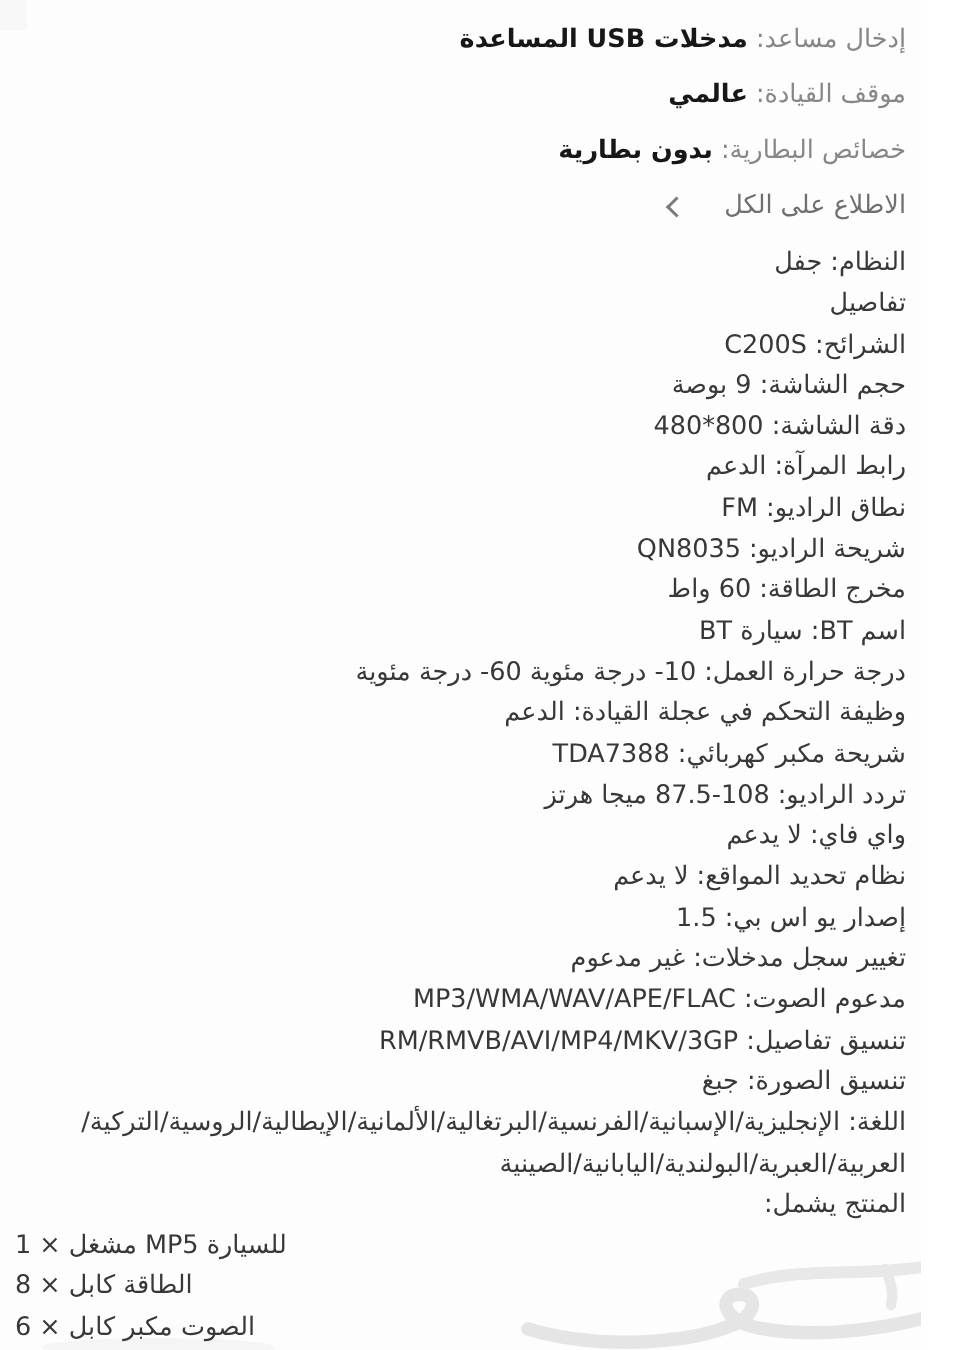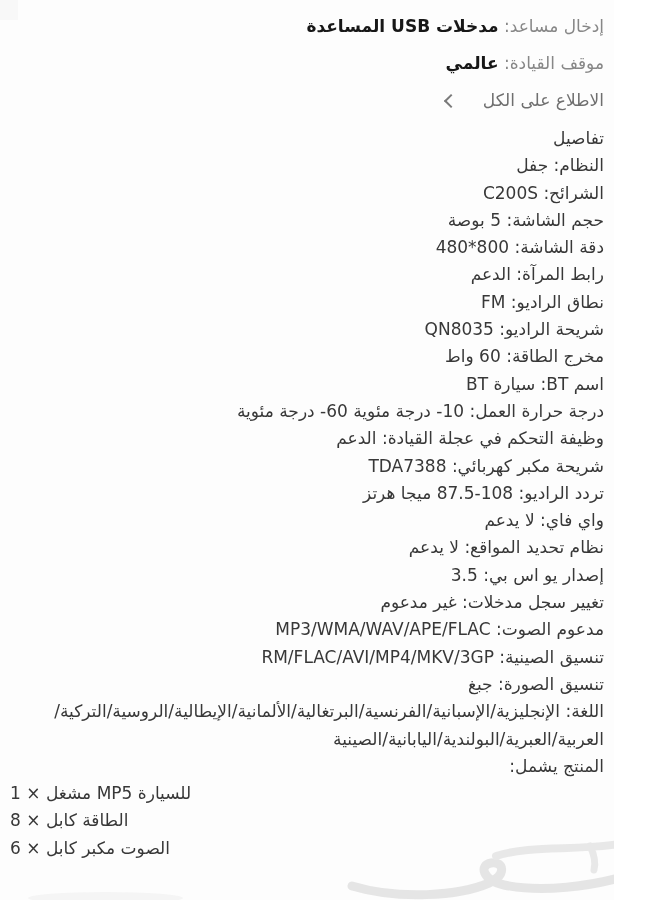--- a/index.html
+++ b/index.html
@@ -39,48 +39,51 @@
   <div class="corner-artifact"></div>
 
   <div class="content">
 
     <div class="sum-row">
       <span class="sum-label">إدخال مساعد: </span><span class="sum-val">مدخلات USB المساعدة</span>
     </div>
     <div class="sum-row">
       <span class="sum-label">موقف القيادة: </span><span class="sum-val">عالمي</span>
     </div>
+    <div class="sum-row">
+      <span class="sum-label">خصائص البطارية: </span><span class="sum-val">بدون بطارية</span>
+    </div>
 
     <div class="see-all">
       <span>الاطلاع على الكل</span>
       <span class="chev"></span>
     </div>
 
     <div class="details">
+      <div class="line"><span>النظام: </span><span>جفل</span></div>
+
       <div class="line">تفاصيل</div>
-
-      <div class="line"><span>النظام: </span><span>جفل</span></div>
       <div class="line"><span>الشرائح: </span><span>C200S</span></div>
-      <div class="line"><span>حجم الشاشة: </span><span>5 بوصة</span></div>
+      <div class="line"><span>حجم الشاشة: </span><span>9 بوصة</span></div>
       <div class="line"><span>دقة الشاشة: </span><span>800*480</span></div>
       <div class="line"><span>رابط المرآة: </span><span>الدعم</span></div>
       <div class="line"><span>نطاق الراديو: </span><span>FM</span></div>
       <div class="line"><span>شريحة الراديو: </span><span>QN8035</span></div>
       <div class="line"><span>مخرج الطاقة: </span><span>60 واط</span></div>
       <div class="line"><span>اسم BT: </span><span>سيارة BT</span></div>
       <div class="line"><span>درجة حرارة العمل: </span><span>⁦-10⁩ درجة مئوية ⁦-60⁩ درجة مئوية</span></div>
       <div class="line"><span>وظيفة التحكم في عجلة القيادة: </span><span>الدعم</span></div>
       <div class="line"><span>شريحة مكبر كهربائي: </span><span>TDA7388</span></div>
       <div class="line"><span>تردد الراديو: </span><span>108-87.5 ميجا هرتز</span></div>
       <div class="line"><span>واي فاي: </span><span>لا يدعم</span></div>
       <div class="line"><span>نظام تحديد المواقع: </span><span>لا يدعم</span></div>
-      <div class="line"><span>إصدار يو اس بي: </span><span>3.5</span></div>
+      <div class="line"><span>إصدار يو اس بي: </span><span>1.5</span></div>
       <div class="line"><span>تغيير سجل مدخلات: </span><span>غير مدعوم</span></div>
       <div class="line"><span>مدعوم الصوت: </span><span>MP3/WMA/WAV/APE/FLAC</span></div>
-      <div class="line"><span>تنسيق الصينية: </span><span>RM/FLAC/AVI/MP4/MKV/3GP</span></div>
+      <div class="line"><span>تنسيق تفاصيل: </span><span>RM/RMVB/AVI/MP4/MKV/3GP</span></div>
       <div class="line"><span>تنسيق الصورة: </span><span>جبغ</span></div>
       <div class="line"><span>اللغة: </span><span>الإنجليزية/الإسبانية/الفرنسية/البرتغالية/الألمانية/الإيطالية/الروسية/التركية/العربية/العبرية/البولندية/اليابانية/الصينية</span></div>
 
       <div class="line">المنتج يشمل:</div>
       <div class="line inc">1 ×‎ مشغل‎ MP5 للسيارة</div>
       <div class="line inc">8 ×‎ كابل‎ الطاقة</div>
       <div class="line inc">6 ×‎ كابل‎ مكبر‎ الصوت</div>
     </div>
   </div>
 

